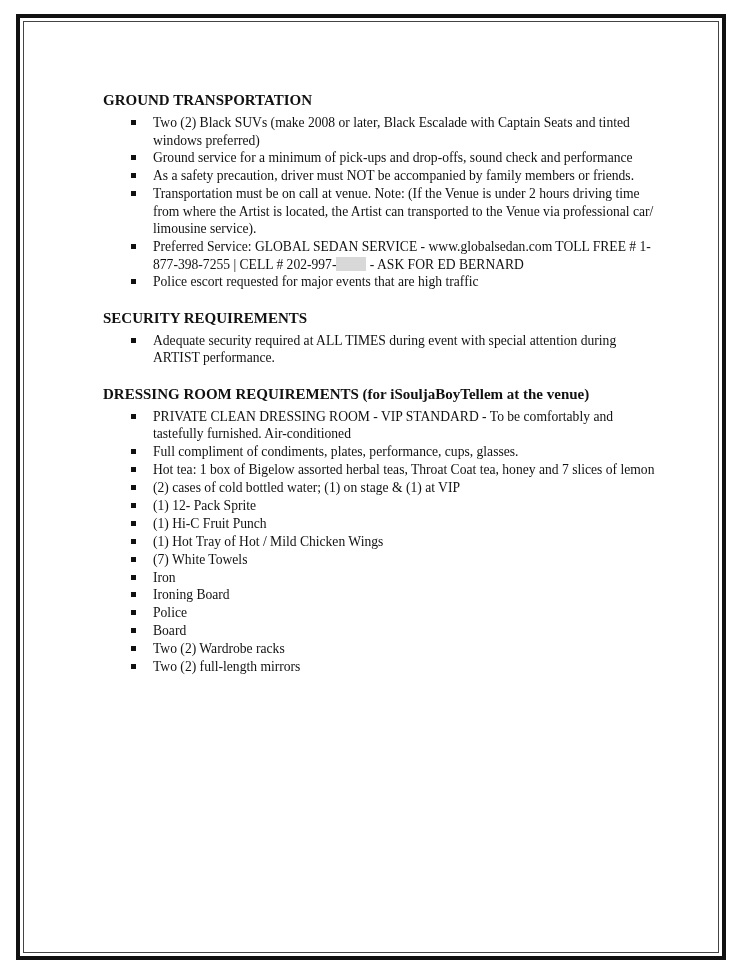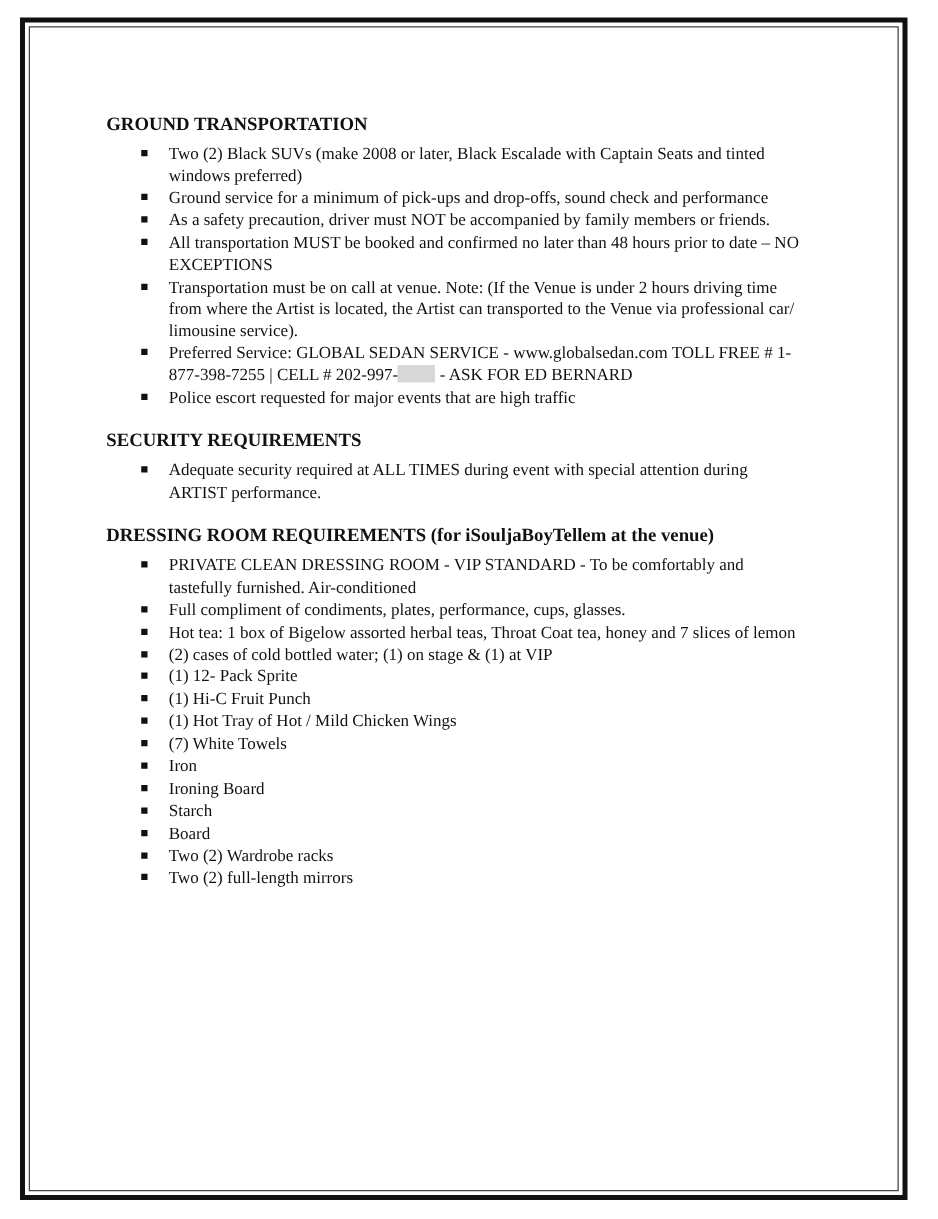--- a/index.html
+++ b/index.html
@@ -28,21 +28,21 @@
     content: "";
     position: absolute;
     left: 3px;
     top: 3px;
     right: 3px;
     bottom: 3px;
     border: 1px solid #444444;
   }
   .content {
     position: absolute;
-    left: 85px;
+    left: 103px;
     top: 91px;
     width: 560px;
   }
   .section {
     margin: 0 0 18px 0;
   }
   .section-title {
     font-weight: bold;
     font-size: 15px;
     line-height: 18px;
@@ -83,21 +83,20 @@
 <div class="page-frame"></div>
 
 <div class="content">
 
   <div class="section">
     <h2 class="section-title">GROUND TRANSPORTATION</h2>
     <ul class="items">
       <li><span class="bullet"></span><span>Two (2) Black SUVs (make 2008 or later, Black Escalade with Captain Seats and tinted windows preferred)</span></li>
       <li><span class="bullet"></span><span>Ground service for a minimum of pick-ups and drop-offs, sound check and performance</span></li>
       <li><span class="bullet"></span><span>As a safety precaution, driver must NOT be accompanied by family members or friends.</span></li>
-      <li><span class="bullet"></span><span>All transportation MUST be booked and confirmed no later than 48 hours prior to date – NO EXCEPTIONS</span></li>
       <li><span class="bullet"></span><span>Transportation must be on call at venue. Note: (If the Venue is under 2 hours driving time from where the Artist is located, the Artist can transported to the Venue via professional car/ limousine service).</span></li>
       <li><span class="bullet"></span><span>Preferred Service: GLOBAL SEDAN SERVICE -  www.globalsedan.com   TOLL FREE # 1-877-398-7255 | CELL # 202-997-</span><span class="redacted"></span><span> - ASK FOR ED BERNARD</span></li>
       <li><span class="bullet"></span><span>Police escort requested for major events that are high traffic</span></li>
     </ul>
   </div>
 
   <div class="section">
     <h2 class="section-title">SECURITY REQUIREMENTS</h2>
     <ul class="items">
       <li><span class="bullet"></span><span>Adequate security required at ALL TIMES during event with special attention during ARTIST performance.</span></li>
@@ -110,20 +109,20 @@
       <li><span class="bullet"></span><span>PRIVATE CLEAN DRESSING ROOM - VIP STANDARD - To be comfortably and tastefully furnished. Air-conditioned</span></li>
       <li><span class="bullet"></span><span>Full compliment of condiments, plates, performance, cups, glasses.</span></li>
       <li><span class="bullet"></span><span>Hot tea: 1 box of Bigelow assorted herbal teas, Throat Coat tea, honey and 7 slices of lemon</span></li>
       <li><span class="bullet"></span><span>(2) cases of cold bottled water; (1) on stage &amp; (1) at VIP</span></li>
       <li><span class="bullet"></span><span>(1) 12- Pack Sprite</span></li>
       <li><span class="bullet"></span><span>(1) Hi-C Fruit Punch</span></li>
       <li><span class="bullet"></span><span>(1) Hot Tray of Hot / Mild Chicken Wings</span></li>
       <li><span class="bullet"></span><span>(7) White Towels</span></li>
       <li><span class="bullet"></span><span>Iron</span></li>
       <li><span class="bullet"></span><span>Ironing Board</span></li>
-      <li><span class="bullet"></span><span>Starch</span></li>
+      <li><span class="bullet"></span><span>Police</span></li>
       <li><span class="bullet"></span><span>Board</span></li>
       <li><span class="bullet"></span><span>Two (2) Wardrobe racks</span></li>
       <li><span class="bullet"></span><span>Two (2) full-length mirrors</span></li>
     </ul>
   </div>
 
 </div>
 
 </body></html>

